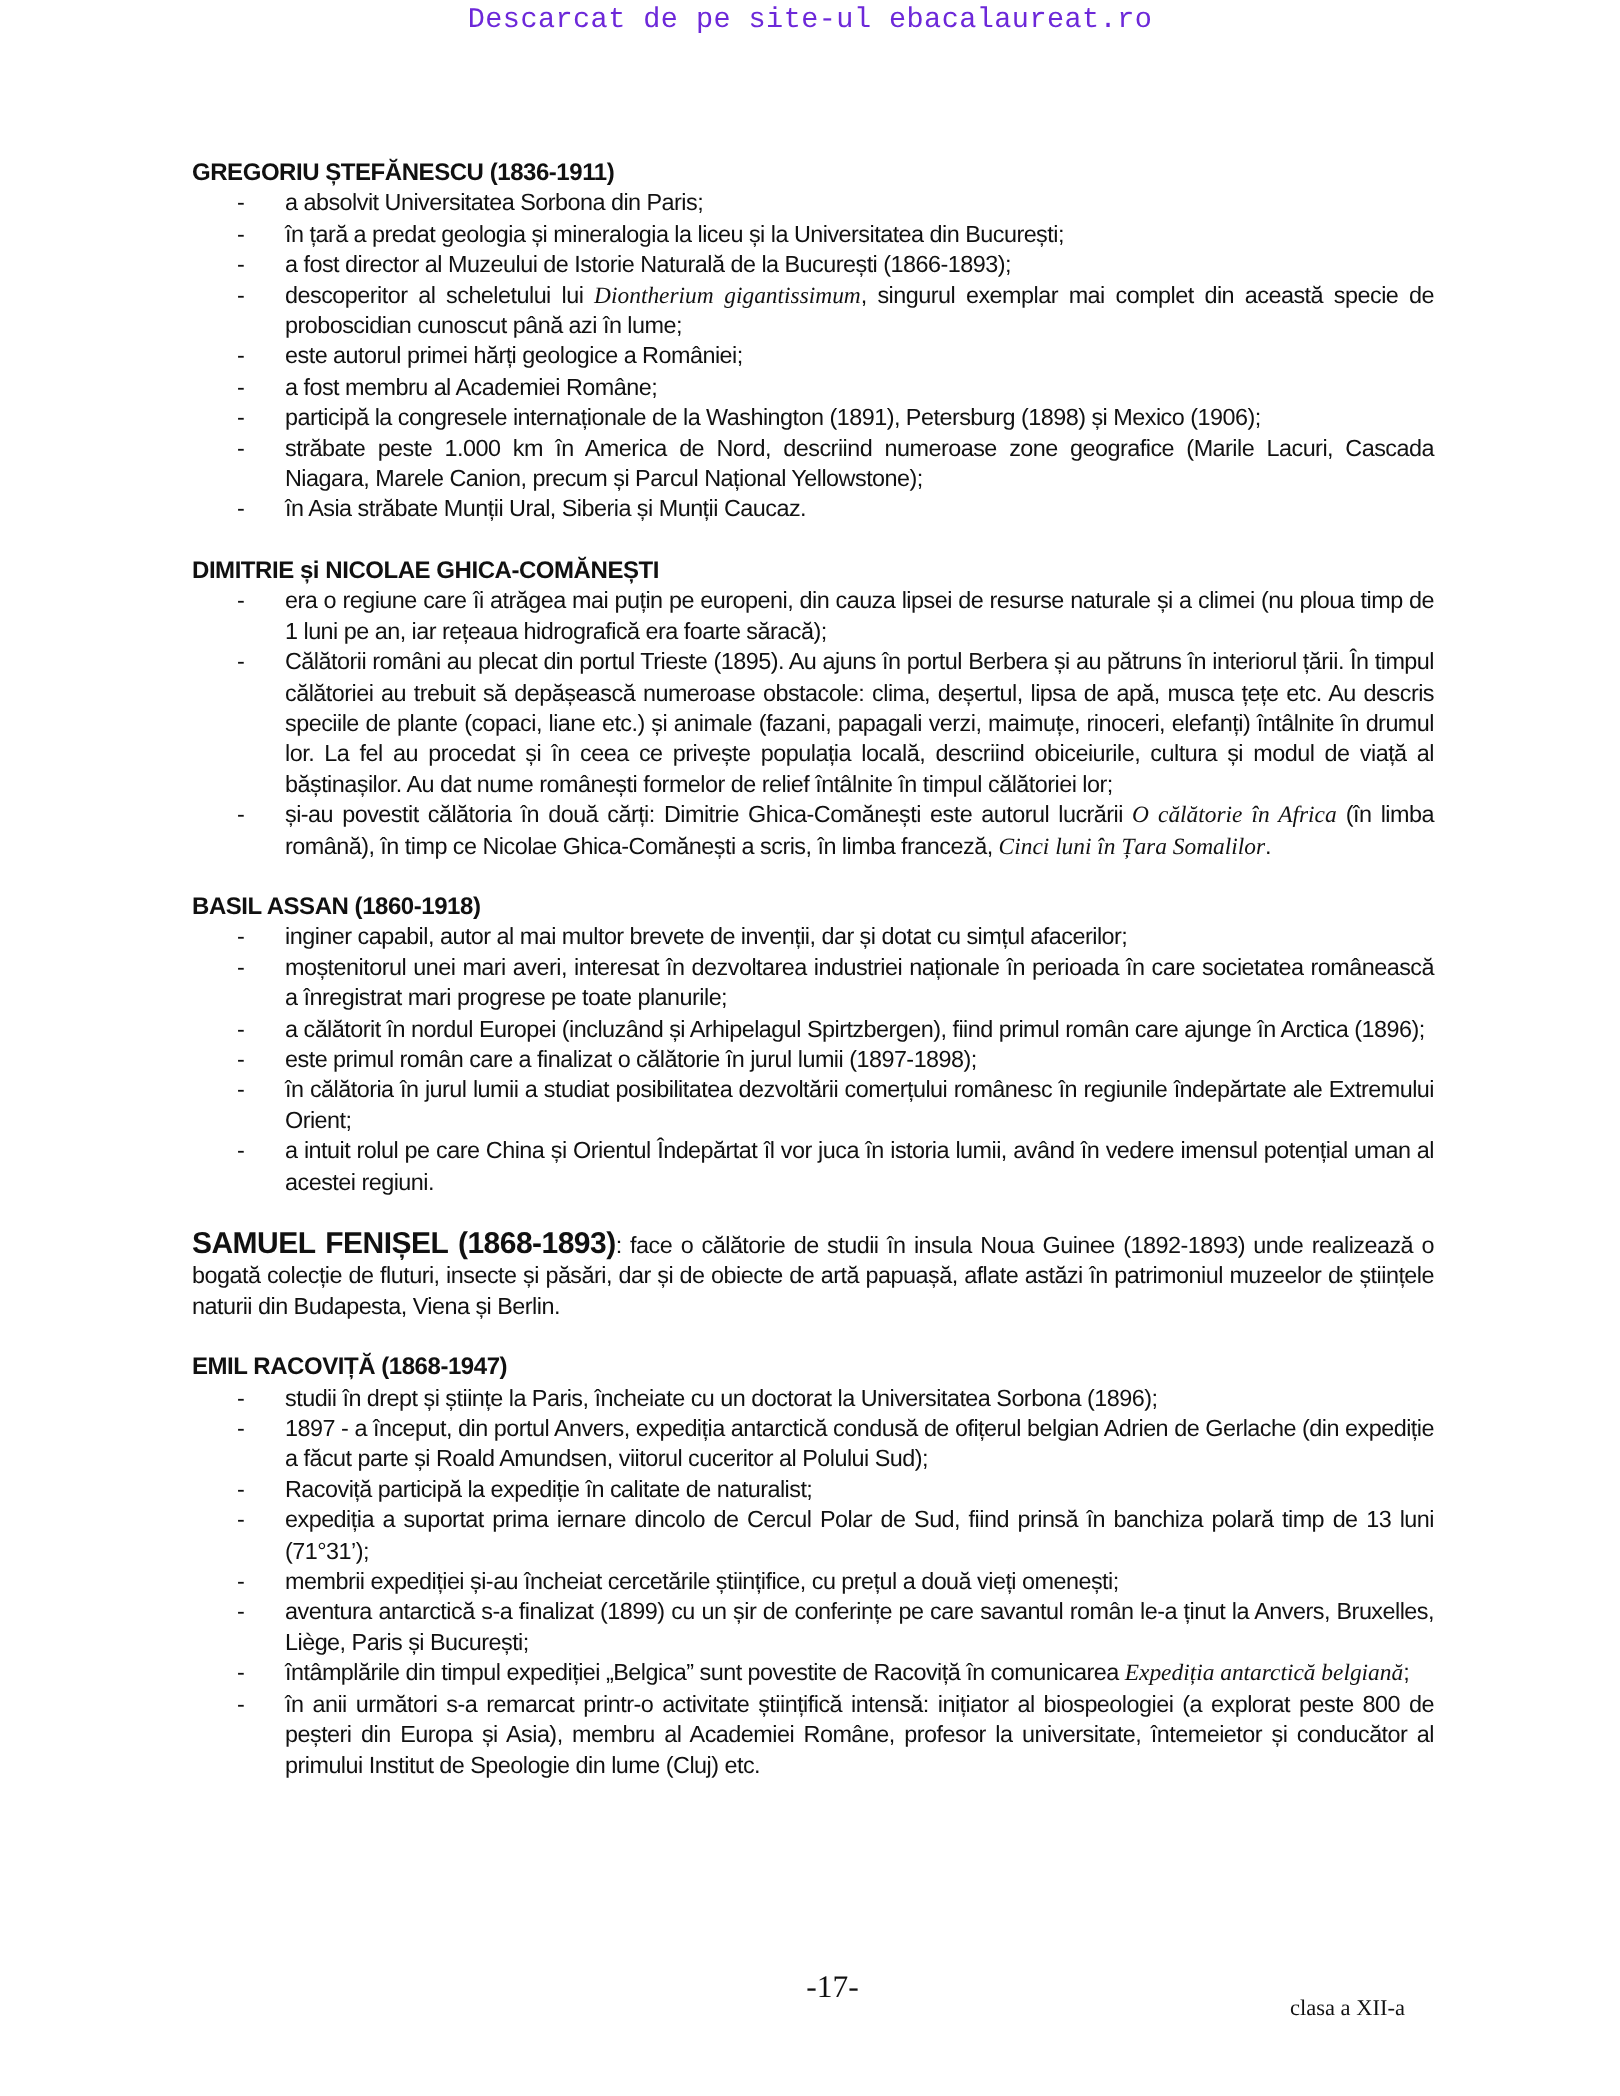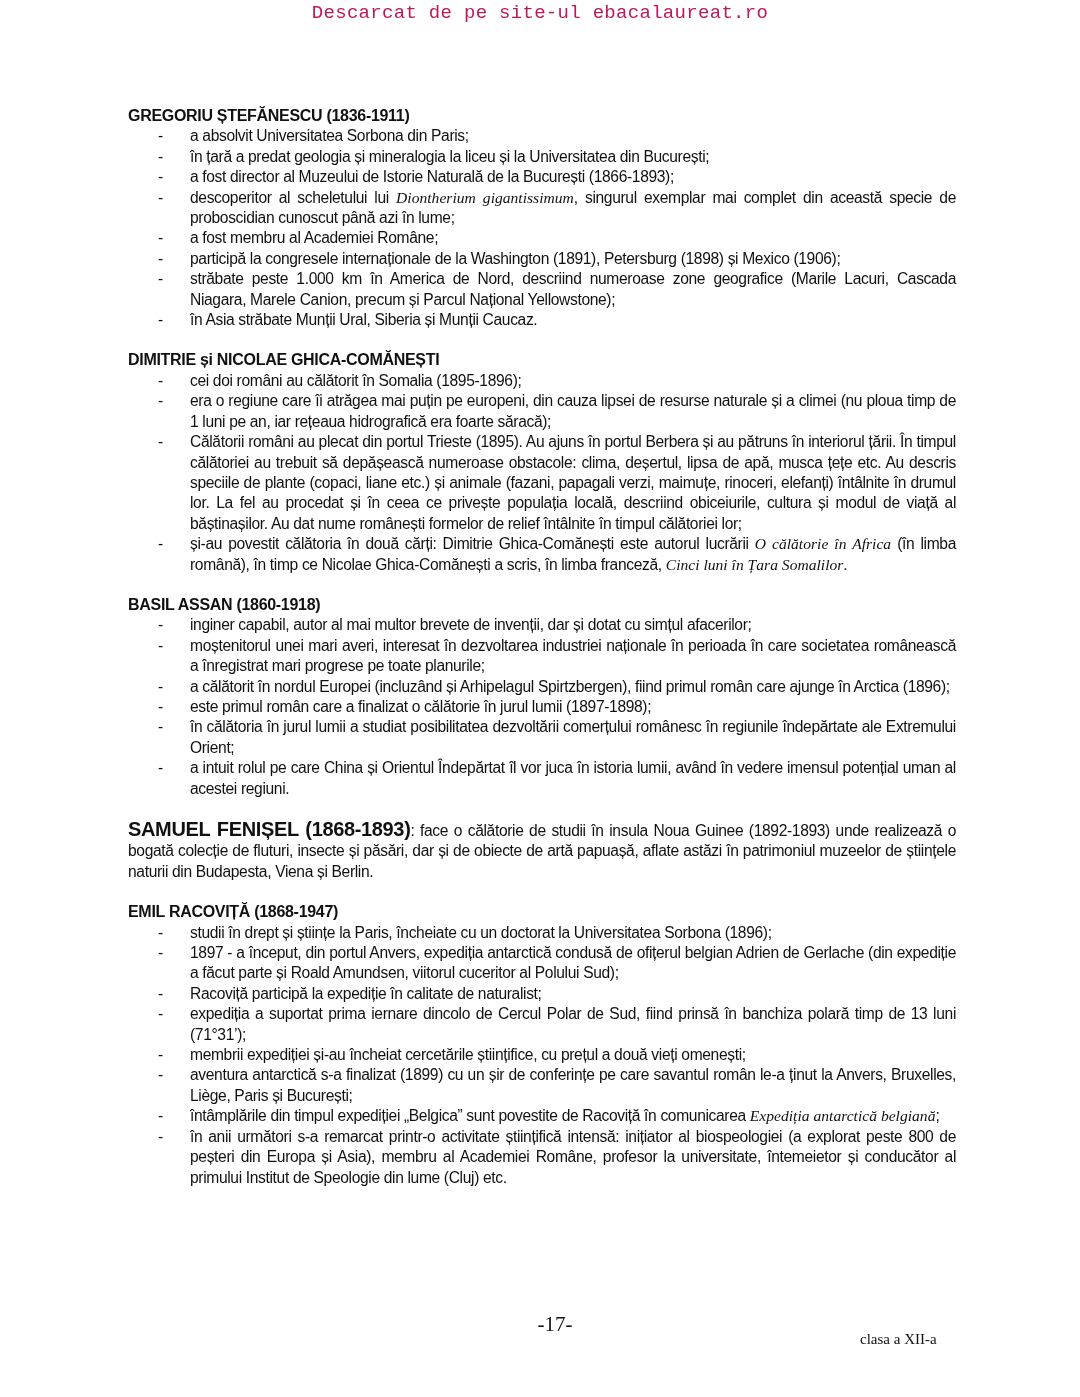--- a/index.html
+++ b/index.html
@@ -1,20 +1,20 @@
 <!DOCTYPE html>
 <html><head>
 <meta charset="utf-8">
 <style>
   html, body { margin: 0; padding: 0; background: #ffffff; }
   body { width: 1080px; height: 1397px; position: relative; overflow: hidden; color: #111; }
   .watermark {
     position: absolute; top: 2px; left: 0; width: 1080px; text-align: center;
     font-family: "Liberation Mono", "DejaVu Sans Mono", monospace; font-size: 19px;
-    color: #be185d; letter-spacing: 0.3px;
+    color: #6d28d9; letter-spacing: 0.3px;
   }
   .page {
     position: absolute; left: 128px; top: 106px; width: 828px;
     font-family: "Liberation Sans", "DejaVu Sans", sans-serif;
     font-size: 15.6px; line-height: 20.4px; letter-spacing: -0.35px;
     font-stretch: condensed;
   }
   .section { margin-bottom: 20px; }
   .heading { font-weight: bold; font-size: 16px; margin: 0 0 0 0; letter-spacing: -0.3px; }
   ul.items { list-style: none; margin: 0; padding: 0; }
@@ -41,31 +41,31 @@
 
 <div class="page">
 
   <div class="section">
     <div class="heading">GREGORIU ȘTEFĂNESCU (1836-1911)</div>
     <ul class="items">
       <li>a absolvit Universitatea Sorbona din Paris;</li>
       <li>în țară a predat geologia și mineralogia la liceu și la Universitatea din București;</li>
       <li>a fost director al Muzeului de Istorie Naturală de la București (1866-1893);</li>
       <li><span>descoperitor al scheletului lui </span><span class="it">Diontherium gigantissimum</span><span>, singurul exemplar mai complet din această specie de proboscidian cunoscut până azi în lume;</span></li>
+      <li>este autorul primei hărți geologice a României;</li>
       <li>a fost membru al Academiei Române;</li>
       <li>participă la congresele internaționale de la Washington (1891), Petersburg (1898) și Mexico (1906);</li>
       <li>străbate peste 1.000 km în America de Nord, descriind numeroase zone geografice (Marile Lacuri, Cascada Niagara, Marele Canion, precum și Parcul Național Yellowstone);</li>
       <li>în Asia străbate Munții Ural, Siberia și Munții Caucaz.</li>
     </ul>
   </div>
 
   <div class="section">
     <div class="heading">DIMITRIE și  NICOLAE GHICA-COMĂNEȘTI</div>
     <ul class="items">
-      <li>cei doi români au călătorit  în Somalia (1895-1896);</li>
       <li>era o regiune care îi atrăgea mai puțin pe europeni, din cauza lipsei de resurse naturale și a climei (nu ploua timp de 1 luni pe an, iar rețeaua hidrografică era foarte săracă);</li>
       <li>Călătorii  români au plecat din portul Trieste (1895). Au ajuns în portul Berbera și au pătruns în interiorul țării. În timpul călătoriei  au trebuit să depășească numeroase obstacole: clima, deșertul, lipsa de apă, musca țețe etc. Au descris speciile de plante (copaci, liane etc.) și animale (fazani, papagali verzi, maimuțe, rinoceri, elefanți) întâlnite în drumul lor. La fel au procedat și în ceea ce privește populația locală, descriind obiceiurile, cultura și modul de viață al băștinașilor. Au dat nume românești formelor de relief întâlnite în timpul călătoriei  lor;</li>
       <li><span>și-au povestit călătoria  în două cărți: Dimitrie Ghica-Comănești este autorul lucrării </span><span class="it">O călătorie în Africa</span><span> (în limba română), în timp ce Nicolae Ghica-Comănești a scris, în limba franceză, </span><span class="it">Cinci luni în Țara Somalilor</span><span>.</span></li>
     </ul>
   </div>
 
   <div class="section">
     <div class="heading">BASIL ASSAN (1860-1918)</div>
     <ul class="items">
       <li>inginer capabil, autor al mai multor brevete de invenții, dar și dotat cu simțul afacerilor;</li>

